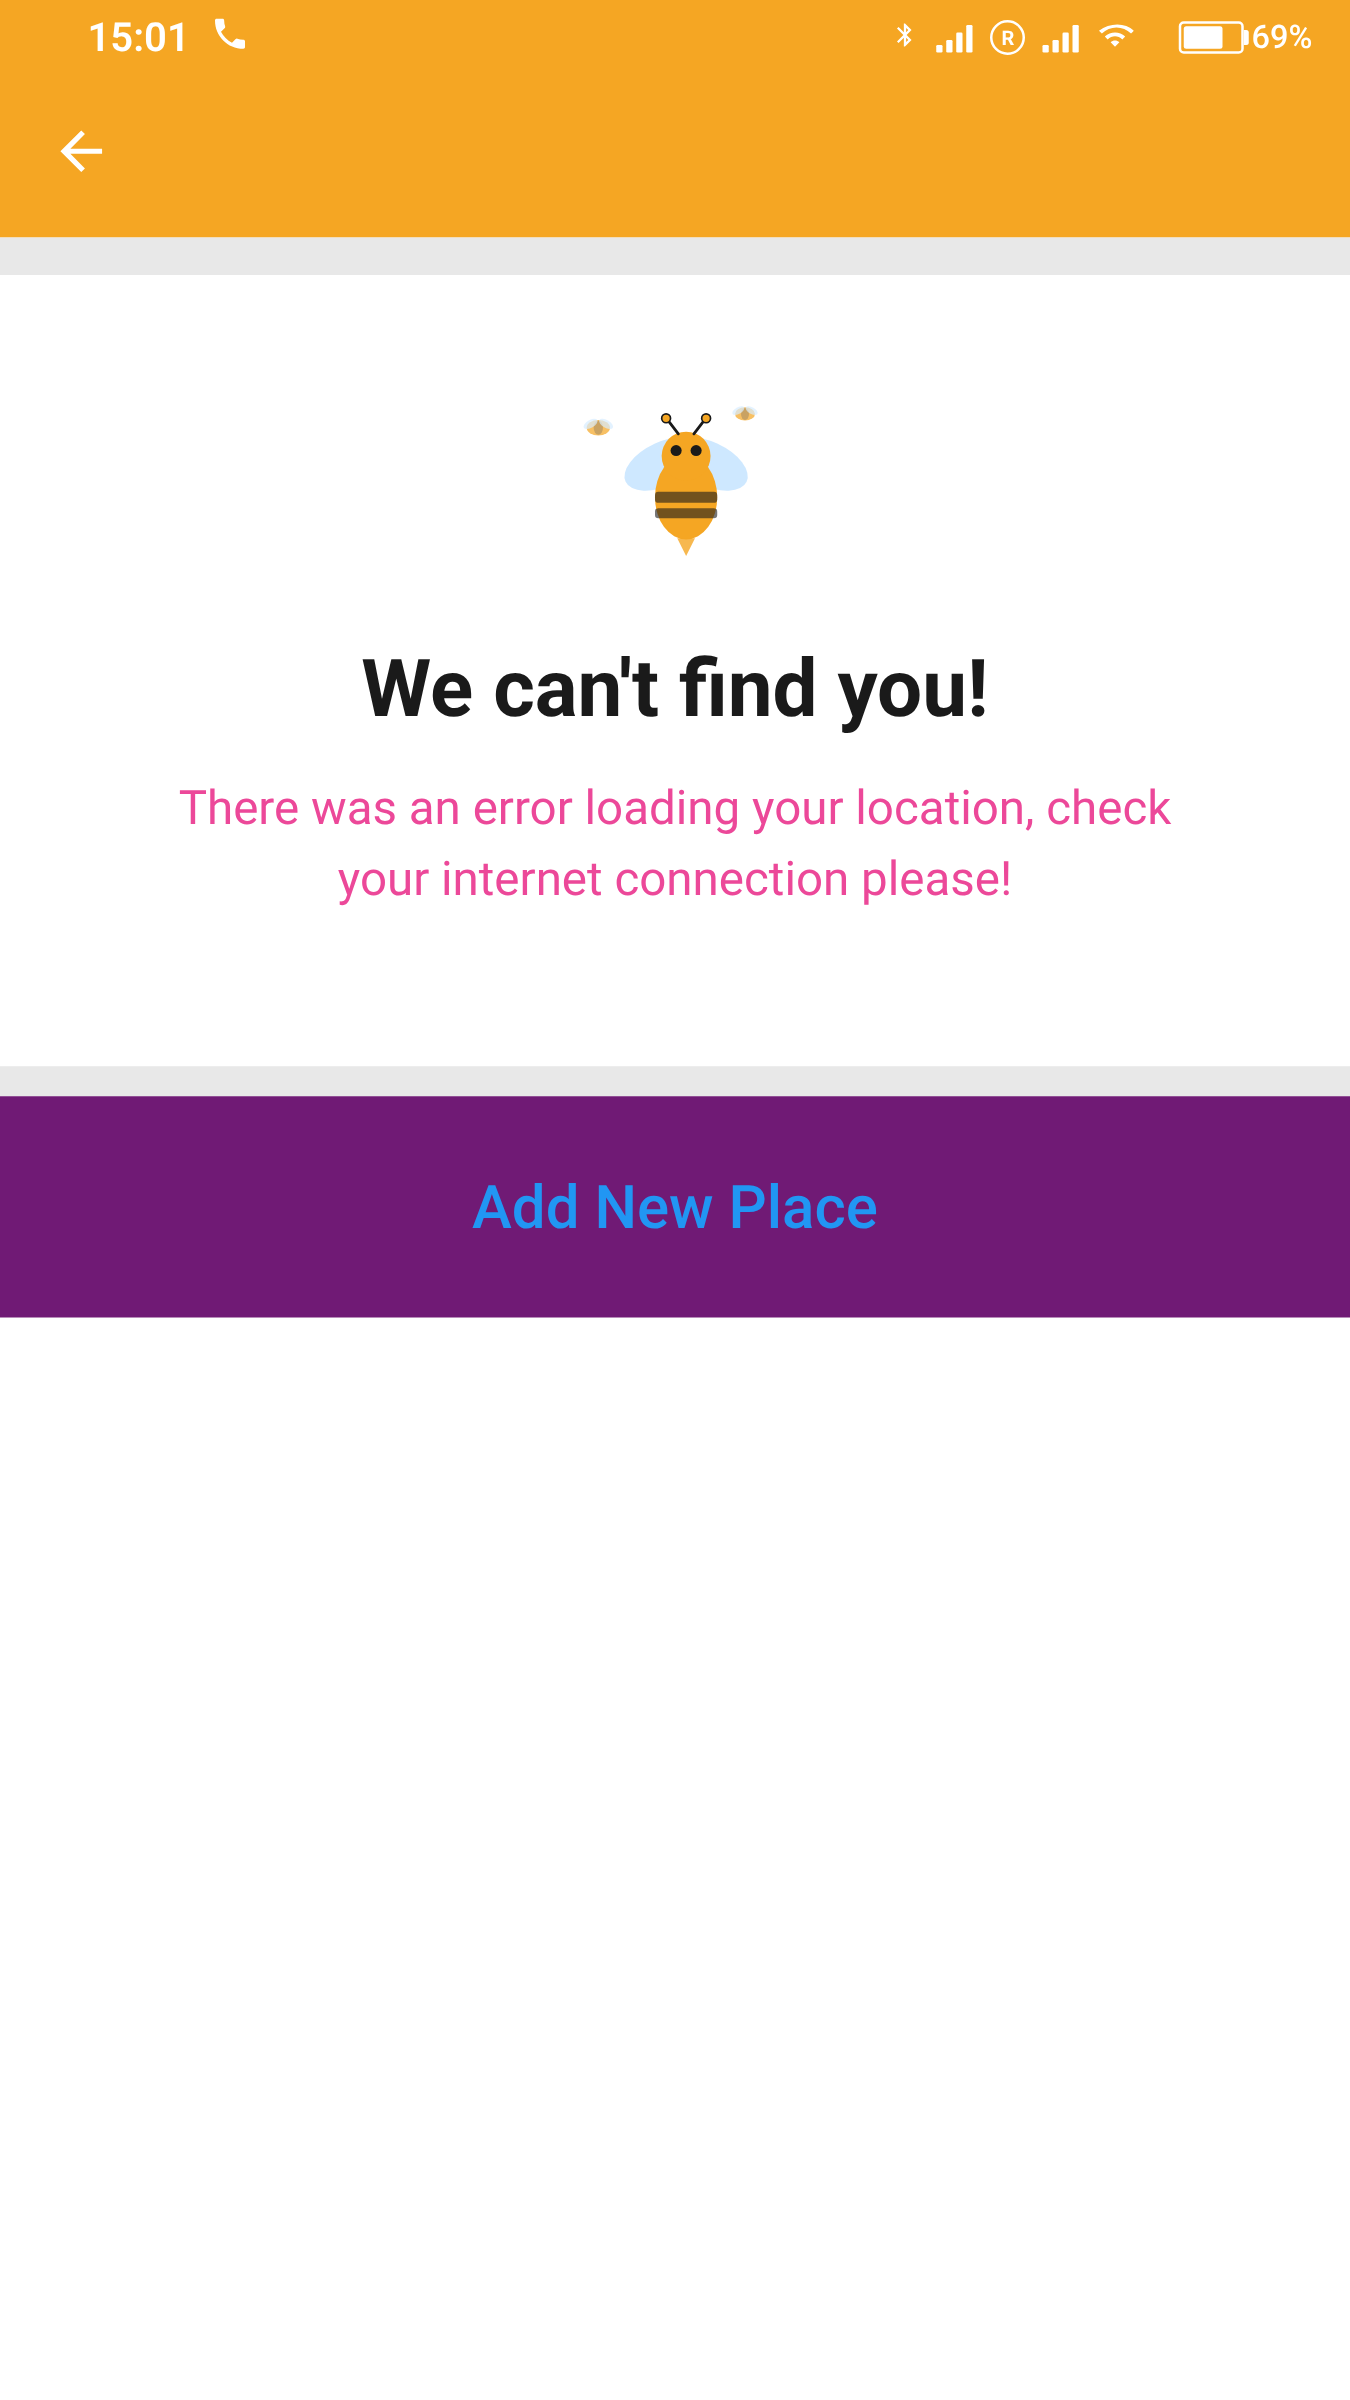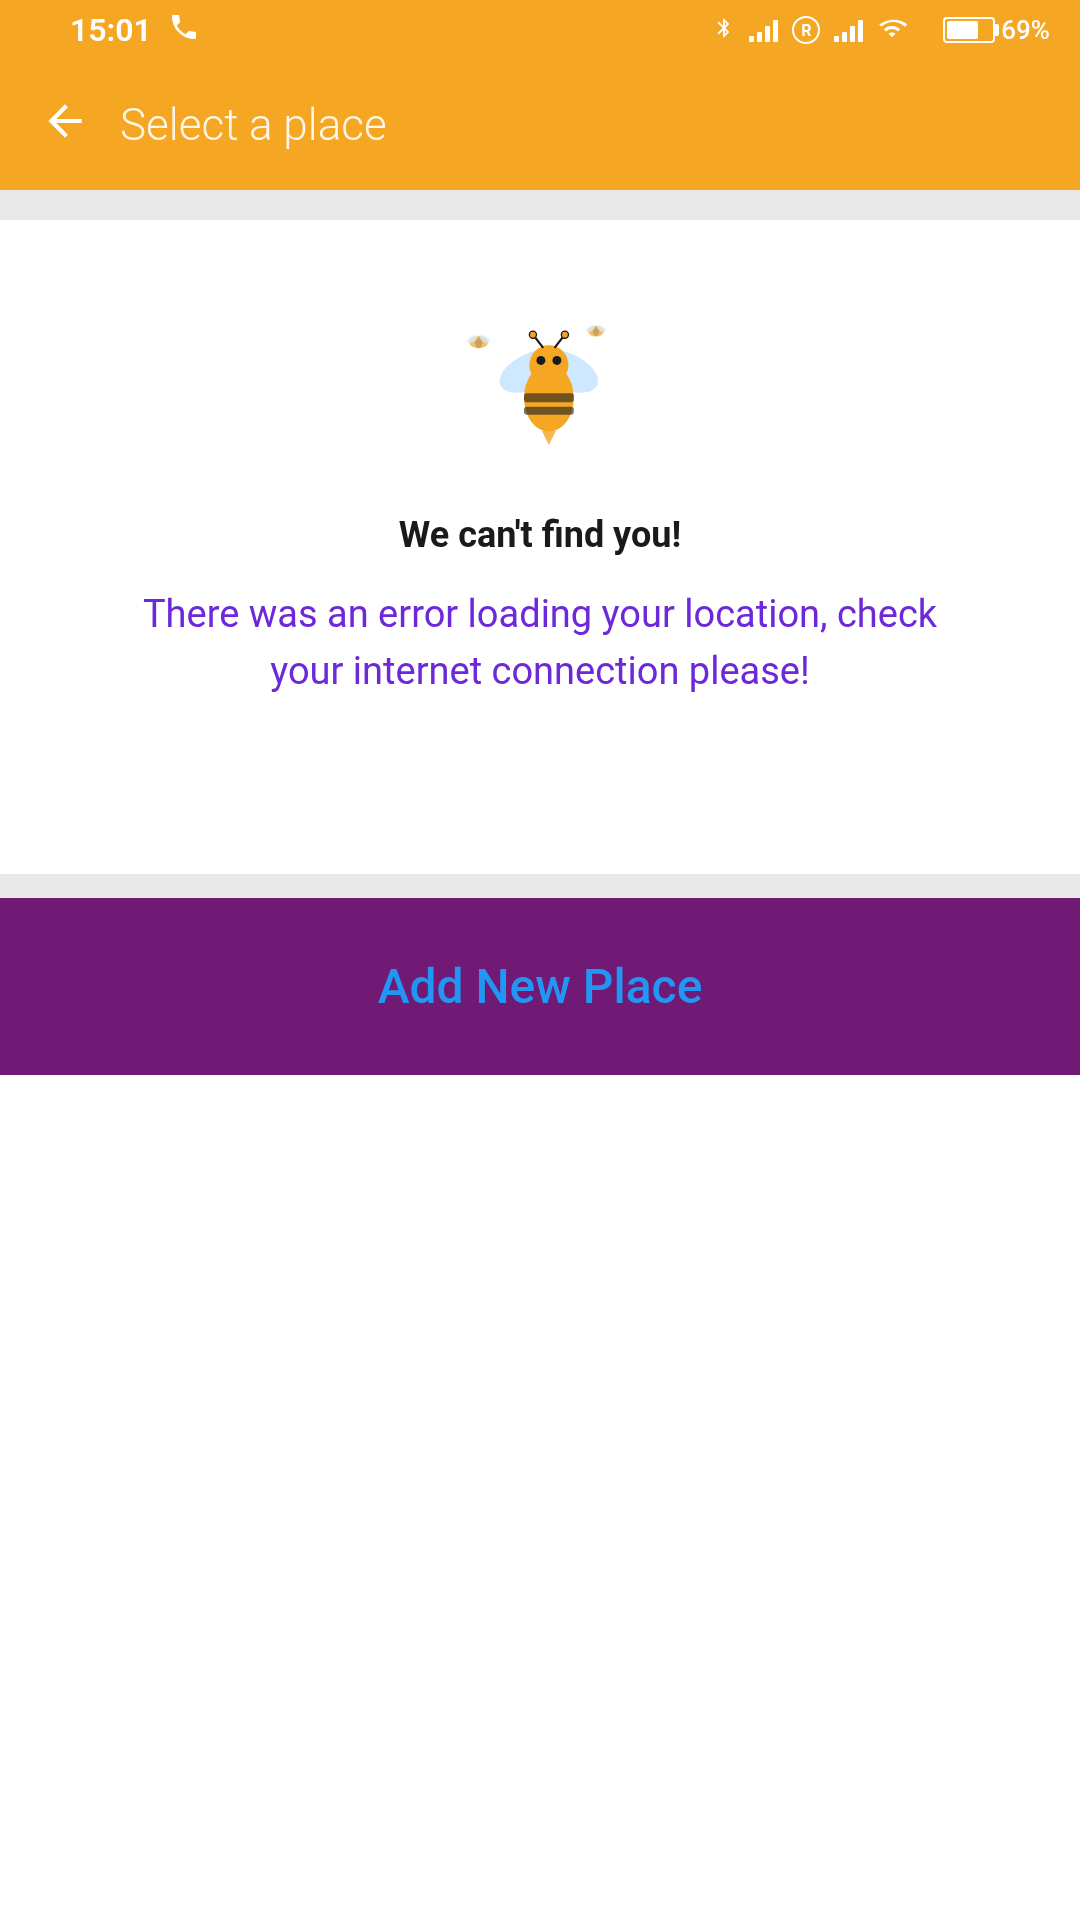--- a/index.html
+++ b/index.html
@@ -141,34 +141,34 @@
       position: relative;
     }
 
     .bee-svg {
       width: 180px;
       height: 160px;
     }
 
     
     .error-title {
-      font-size: 36px;
+      font-size: 64px;
       font-weight: 700;
       color: #1a1a1a;
       text-align: center;
       margin-bottom: 30px;
     }
 
     
     .error-subtitle {
       font-size: 38px;
-      color: #6d28d9;
+      color: #ec4899;
       text-align: center;
       line-height: 1.5;
-      margin-bottom: 94px;
+      margin-bottom: 40px;
       max-width: 800px;
     }
 
     
     .try-again-btn {
       border: 2.5px solid #2196F3;
       border-radius: 60px;
       padding: 28px 80px;
       background: transparent;
       cursor: pointer;
@@ -275,21 +275,20 @@
     </div>
   </div>
 </div>
 
 <div class="toolbar">
   <span class="back-arrow">
     <svg width="50" height="50" viewBox="0 0 24 24" fill="white">
       <path d="M20 11H7.83l5.59-5.59L12 4l-8 8 8 8 1.41-1.41L7.83 13H20v-2z"></path>
     </svg>
   </span>
-  <span class="toolbar-title">Select a place</span>
 </div>
 
 <div class="divider-gray"></div>
 
 <div class="main-content">
 
   <div class="bee-container">
     <svg class="bee-svg" viewBox="0 0 200 180" xmlns="http://www.w3.org/2000/svg">
 
       <g transform="translate(10, 30) scale(0.35)" opacity="0.7">

